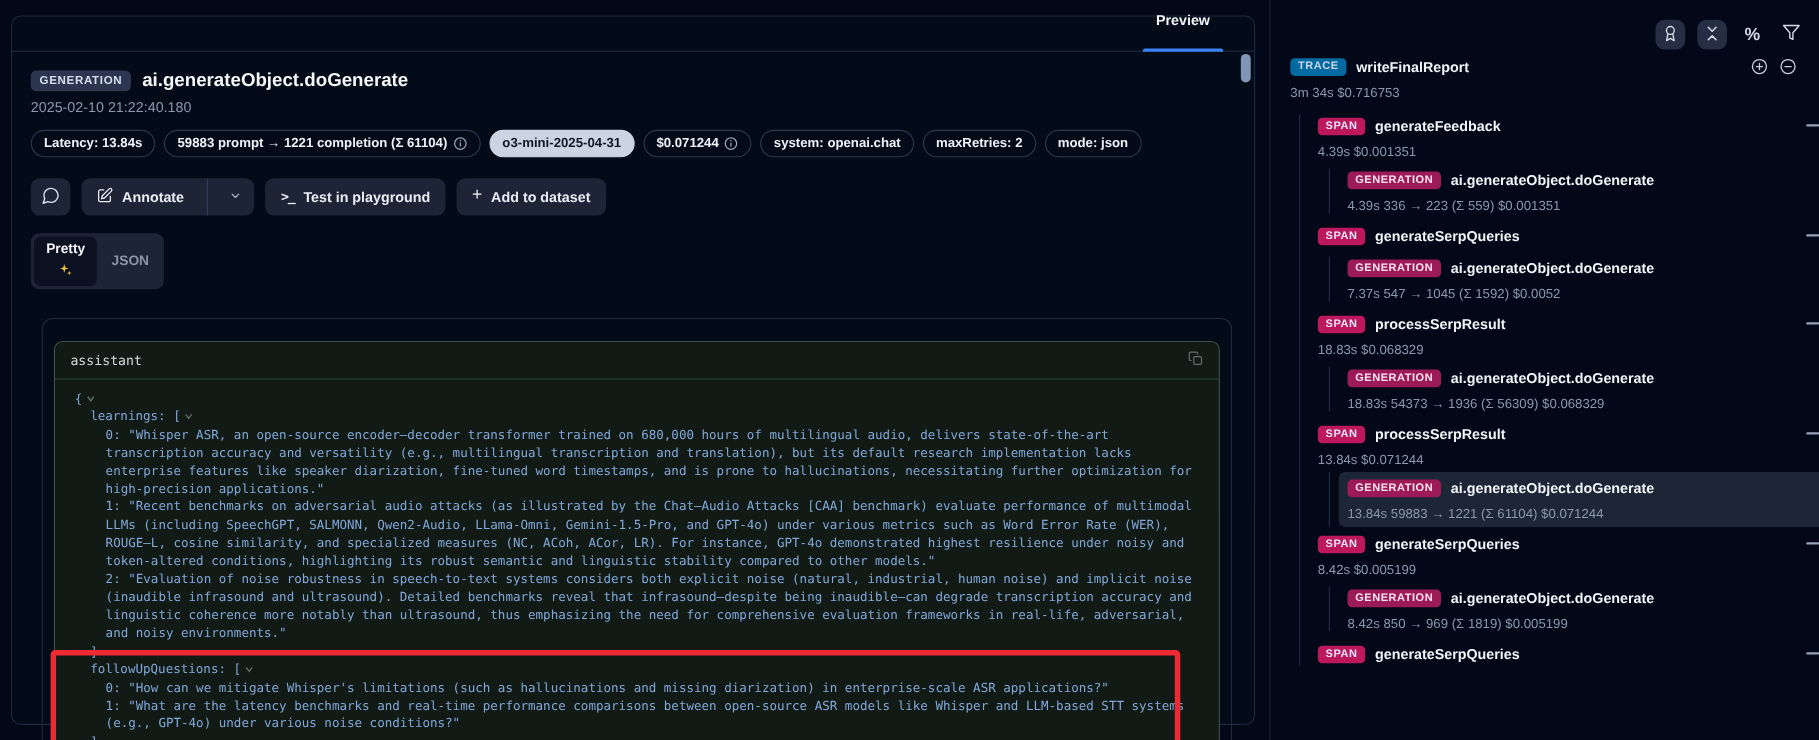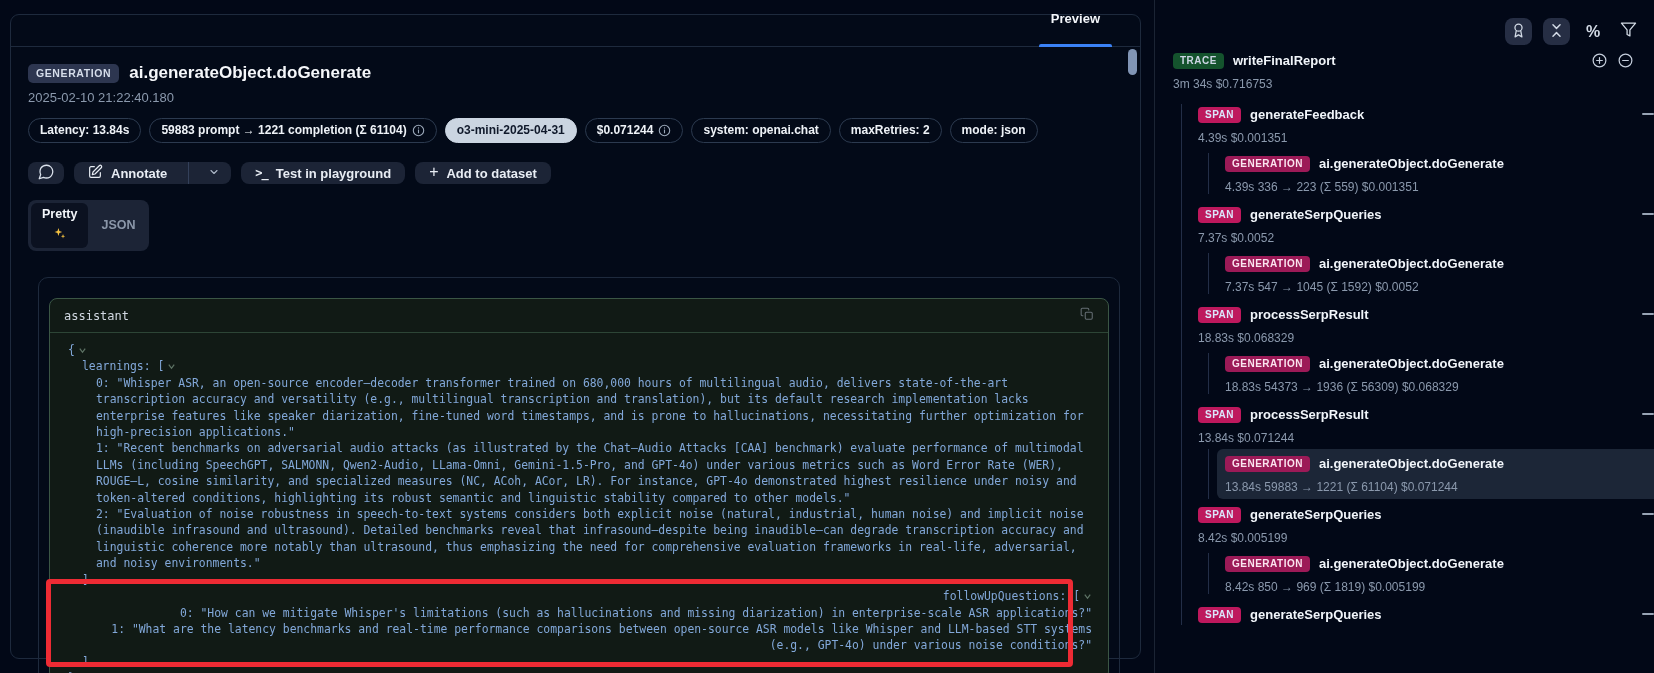--- a/index.html
+++ b/index.html
@@ -43,21 +43,21 @@
   .pill-row { margin-top:13px; display:flex; gap:8px; align-items:center; flex-wrap:nowrap; }
   .pill {
     display:inline-flex; align-items:center; gap:5px;
     border:1px solid #2c3a4f; border-radius:14px; padding:4px 11px 5px;
     font-size:12px; font-weight:bold; color:#eef2f7; white-space:nowrap;
   }
   .pill.model { background:#cbd5e1; border-color:#cbd5e1; color:#10192b; }
   .info-ic { display:inline-flex; }
   .actions-row { margin-top:19px; display:flex; align-items:center; gap:10px; }
   .btn {
-    background:#1c2436; border:none; border-radius:8px; height:22px;
+    background:#1c2436; border:none; border-radius:8px; height:34px;
     display:inline-flex; align-items:center; gap:8px; padding:0 14px;
     color:#e8edf4; font-size:13px; font-weight:bold; font-family:inherit; cursor:pointer;
   }
   .icon-btn { width:36px; justify-content:center; padding:0; }
   .split { padding:0; overflow:hidden; }
   .split .main-part { display:inline-flex; align-items:center; gap:8px; padding:0 13px; height:100%; }
   .split .sep { width:1px; height:100%; background:#33405a; }
   .split .chev-part { padding:0 11px; height:100%; display:inline-flex; align-items:center; }
   .term-glyph { font-family:"DejaVu Sans Mono", monospace; font-size:12px; font-weight:bold; letter-spacing:-1px; }
   .plus-glyph { font-size:16px; font-weight:normal; margin-top:-2px; }
@@ -86,21 +86,21 @@
   }
   .code-area {
     padding:9px 16px 12px 18px; flex:1;
     font-family:"DejaVu Sans Mono", monospace; font-size:11.4px; line-height:16.4px;
     color:#82a8d9;
   }
   .code-line { white-space:normal; word-break:break-word; }
   .code-line.ind1 { padding-left:14px; }
   .code-line.ind2 { padding-left:28px; }
   .chev { margin-left:3px; vertical-align:-1px; }
-  .red-group { position:relative;text-align:right; }
+  .red-group { position:relative; }
   .red-annotation {
     position:absolute; left:-22px; right:19px; top:-9px; bottom:-13px;
     border:5px solid #ee2b34; border-radius:4px; pointer-events:none; z-index:3;
   }
   
   .top-icons { position:absolute; top:18px; right:14px; display:flex; align-items:center; gap:11px; }
   .sq-btn {
     width:27px; height:27px; background:#262e44; border:none; border-radius:8px;
     display:inline-flex; align-items:center; justify-content:center; cursor:pointer;
   }
@@ -109,21 +109,21 @@
   
   .sidebar {
     position:absolute; left:1154px; top:0; width:500px; height:673px;
     border-left:1px solid #1b2434; padding:50px 0 0 18px; overflow:hidden;
   }
   .t-row { display:flex; align-items:center; gap:9px; position:relative; height:21px; }
   .t-badge {
     font-size:10px; font-weight:bold; letter-spacing:.5px;
     padding:2px 7px 3px; border-radius:4px; white-space:nowrap;
   }
-  .badge-trace { background:#14532d; color:#ccd5e4; }
+  .badge-trace { background:#0369a1; color:#ccd5e4; }
   .badge-span  { background:#be185d; color:#dbe6fb; }
   .badge-gen   { background:#9c1a57; color:#fbe4ef; }
   .t-label { font-size:13px; font-weight:bold; color:#f1f5fa; white-space:nowrap; }
   .t-meta { font-size:12px; color:#8b99ad; margin-top:6px; white-space:nowrap; }
   .trace-icons { position:absolute; top:52px; right:20px; display:flex; gap:9px; }
   .tree-groups { margin-top:13px; margin-left:8px; border-left:1px solid #232e47; padding-left:16px; }
   .tree-group { margin-bottom:10px; }
   .gen-wrap { margin-top:8px; margin-left:10px; border-left:1px solid #232e47; padding-left:16px; }
   .gen-block { padding:0; }
   .gen-block.selected { background:#1c2637; border-radius:6px; margin:-4px -10px -5px -8px; padding:4px 10px 5px 8px; }
@@ -339,21 +339,20 @@
     </div>
   </div>
 
   <div class="tree-group">
     <div class="span-row-outer">
       <div class="t-row">
         <span class="t-badge badge-span span-badge">SPAN</span>
         <span class="t-label span-label">generateSerpQueries</span>
       </div>
       <span class="span-minus"></span>
-      <div class="t-meta span-meta">7.37s  $0.0052</div>
     </div>
     <div class="gen-wrap">
       <div class="gen-block">
         <div class="t-row">
           <span class="t-badge badge-gen gen-badge">GENERATION</span>
           <span class="t-label gen-label">ai.generateObject.doGenerate</span>
         </div>
         <div class="t-meta gen-meta">7.37s  547 → 1045 (Σ 1592)  $0.0052</div>
       </div>
     </div>

